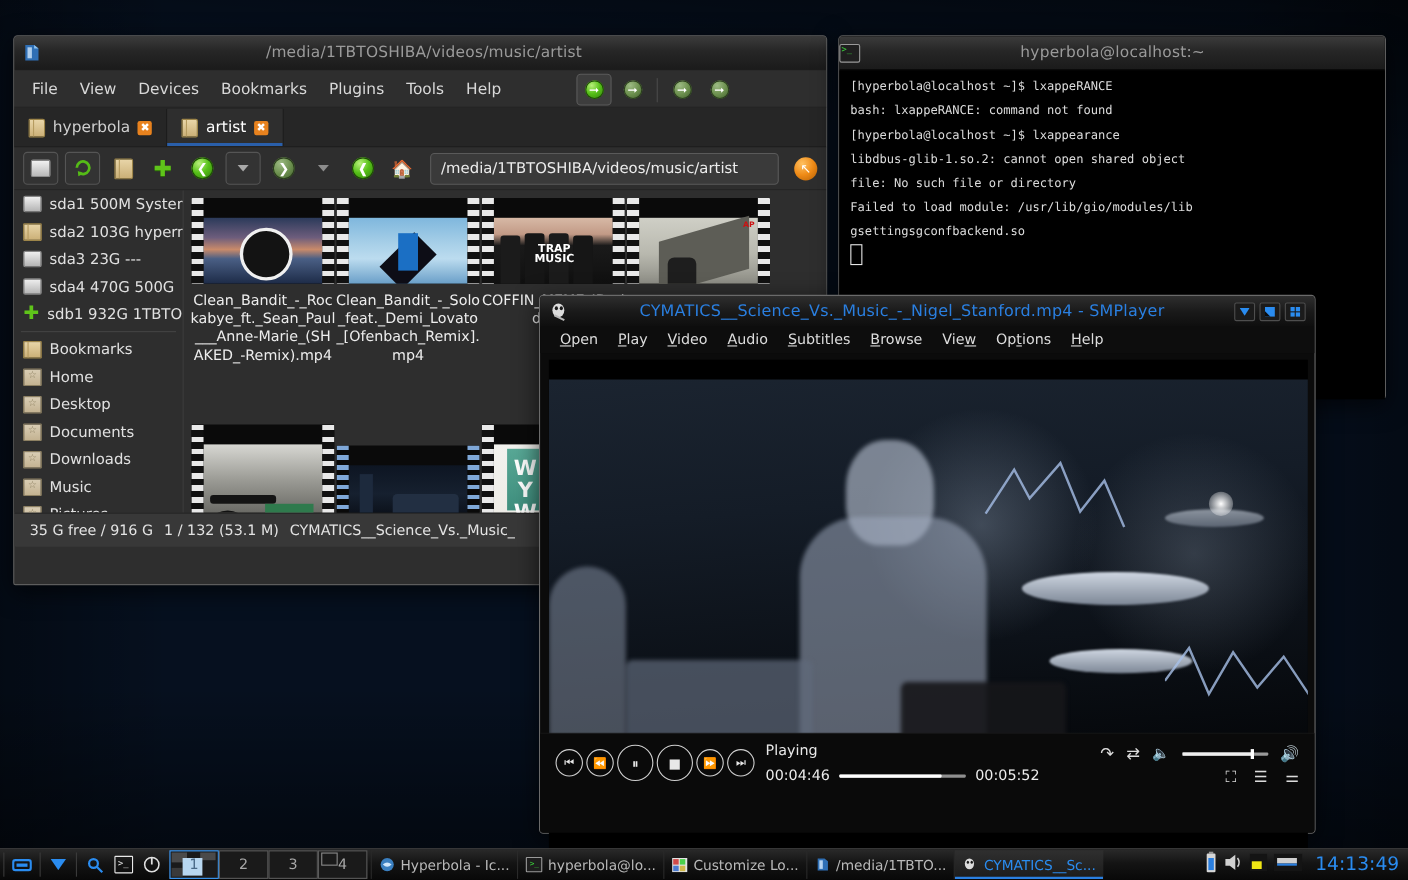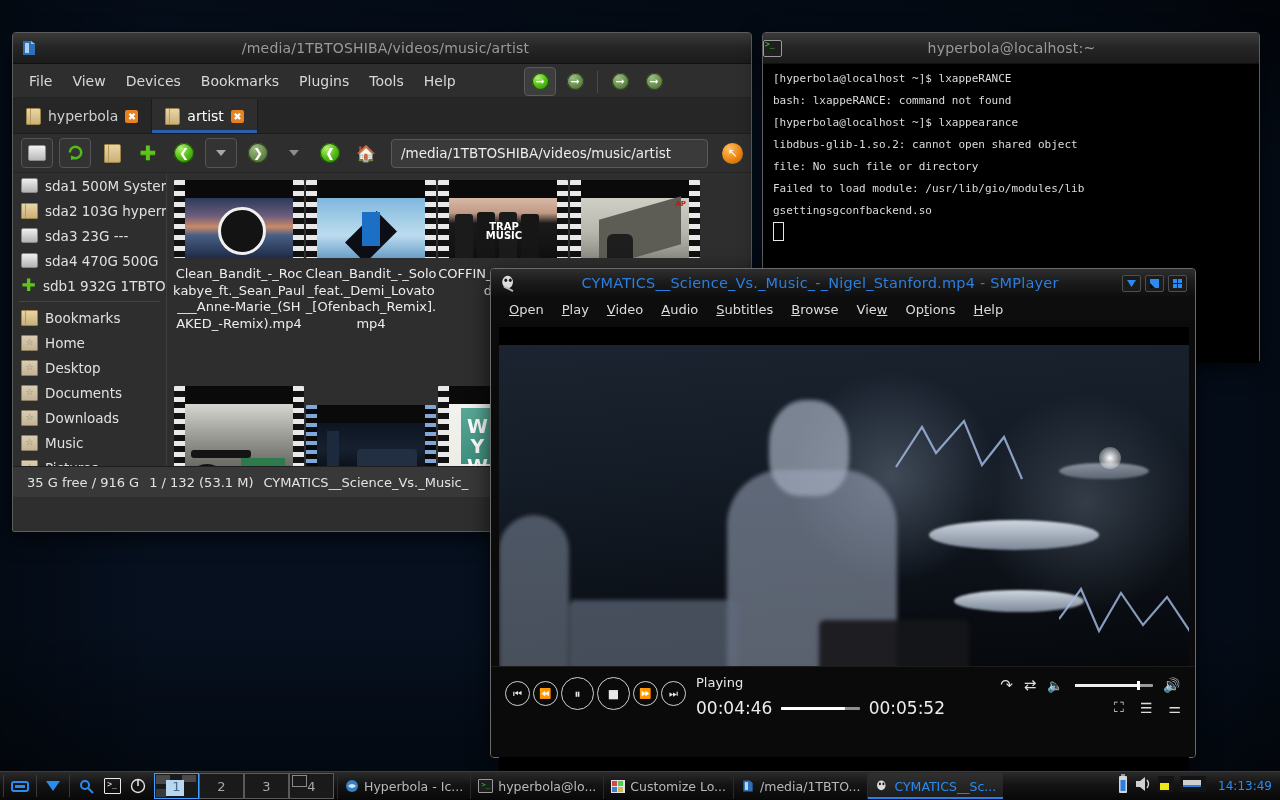--- a/index.html
+++ b/index.html
@@ -190,21 +190,21 @@
   }
   .ctrl-row{position:absolute;left:14px;top:10px;display:flex;align-items:center;gap:3px;}
   .cbtn{
     border-radius:50%;border:1.5px solid #cfcfcf;color:#e8e8e8;
     display:flex;align-items:center;justify-content:center;background:transparent;
   }
   .cbtn.sm{width:23px;height:23px;font-size:10px;}
   .cbtn.lg{width:31px;height:31px;font-size:12px;}
   .playinfo{position:absolute;left:205px;top:8px;color:#e9e9e9;font-size:13px;}
   .timerow{position:absolute;left:205px;top:31px;right:250px;display:flex;align-items:center;gap:9px;}
-  .timerow .t{font-size:17px;color:#ededed;font-variant-numeric:tabular-nums;}
+  .timerow .t{font-size:13px;color:#ededed;font-variant-numeric:tabular-nums;}
   .seek{flex:1;height:3px;background:#8f8f8f;position:relative;border-radius:1px;}
   .seek .fill{position:absolute;left:0;top:0;bottom:0;width:81%;background:#ffffff;border-radius:1px;}
   .right-ctrls{position:absolute;right:14px;top:9px;display:flex;align-items:center;gap:11px;color:#dcdcdc;}
   .right-ctrls2{position:absolute;right:14px;top:32px;display:flex;align-items:center;gap:16px;color:#dcdcdc;}
   .volbar{width:78px;height:3px;background:#9a9a9a;position:relative;border-radius:1px;}
   .volbar .vfill{position:absolute;left:0;top:0;bottom:0;width:83%;background:#efefef;}
   .volbar .vknob{position:absolute;left:80%;top:-3px;width:3px;height:9px;background:#fff;}
 
   
   #taskbar{
@@ -220,21 +220,21 @@
     color:#a8a8a8;font-size:13px;display:flex;align-items:center;justify-content:center;position:relative;
   }
   .pg.active{border-color:#3fa0ff;}
   .taskbtn{
     height:26px;display:flex;align-items:center;gap:5px;padding:0 7px;
     font-size:12.5px;color:#b9b9b9;max-width:128px;overflow:hidden;white-space:nowrap;
     border-left:1px solid #2a2a2a;
   }
   .taskbtn.active{background:linear-gradient(180deg,#2f2f2f,#1b1b1b);color:#2a8cf0;box-shadow:inset 0 -2px 0 #2a7fe0;}
   .tray{margin-left:auto;display:flex;align-items:center;gap:6px;padding-right:8px;}
-  .clock{color:#2a8cf0;font-size:12px;font-family:"DejaVu Sans",sans-serif;padding-left:6px;}
+  .clock{color:#2a8cf0;font-size:17px;font-family:"DejaVu Sans",sans-serif;padding-left:6px;}
 </style>
 </head>
 <body>
 
 <div id="desktop"></div>
 
 <div class="win" id="fm">
   <div class="titlebar">
     <svg class="tb-icon" viewBox="0 0 18 18">
       <polygon points="3,2 11,2 15,5 15,16 3,16" fill="#2f6fb5"></polygon>

